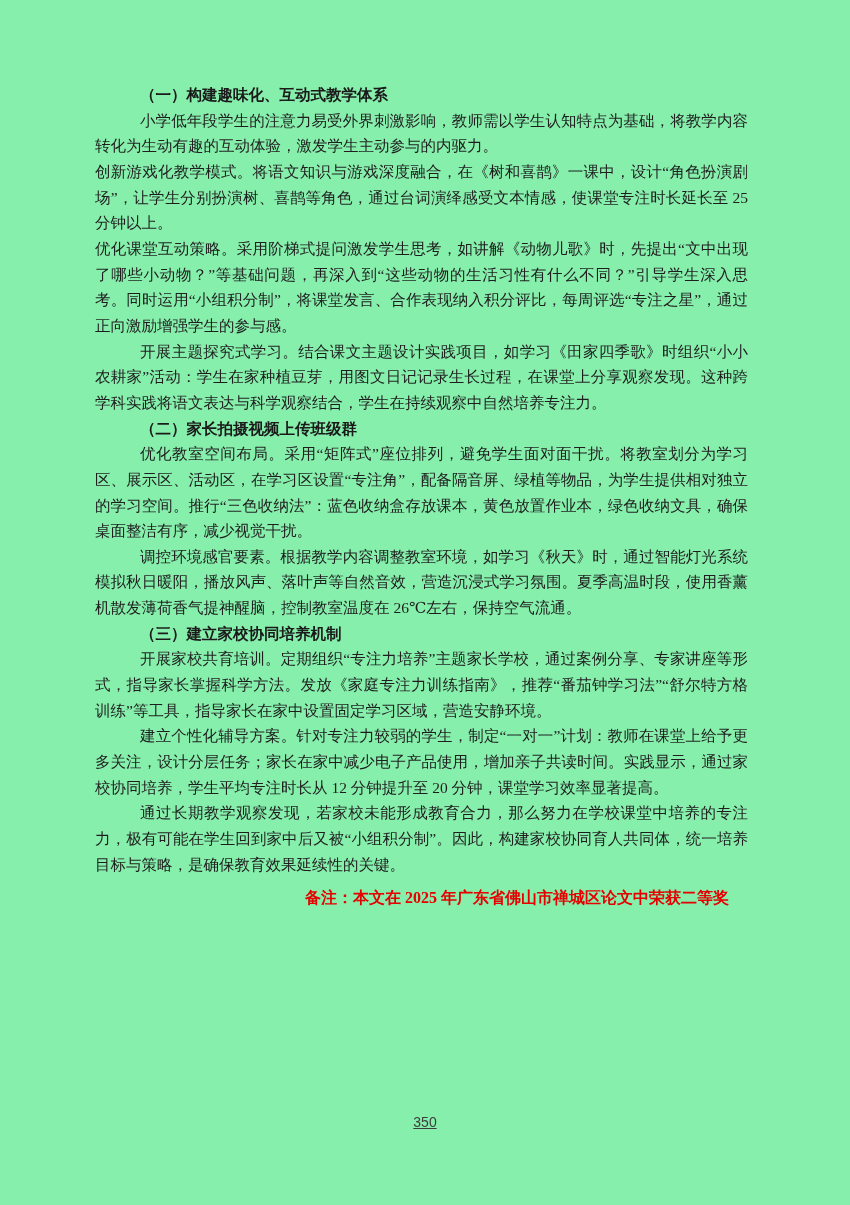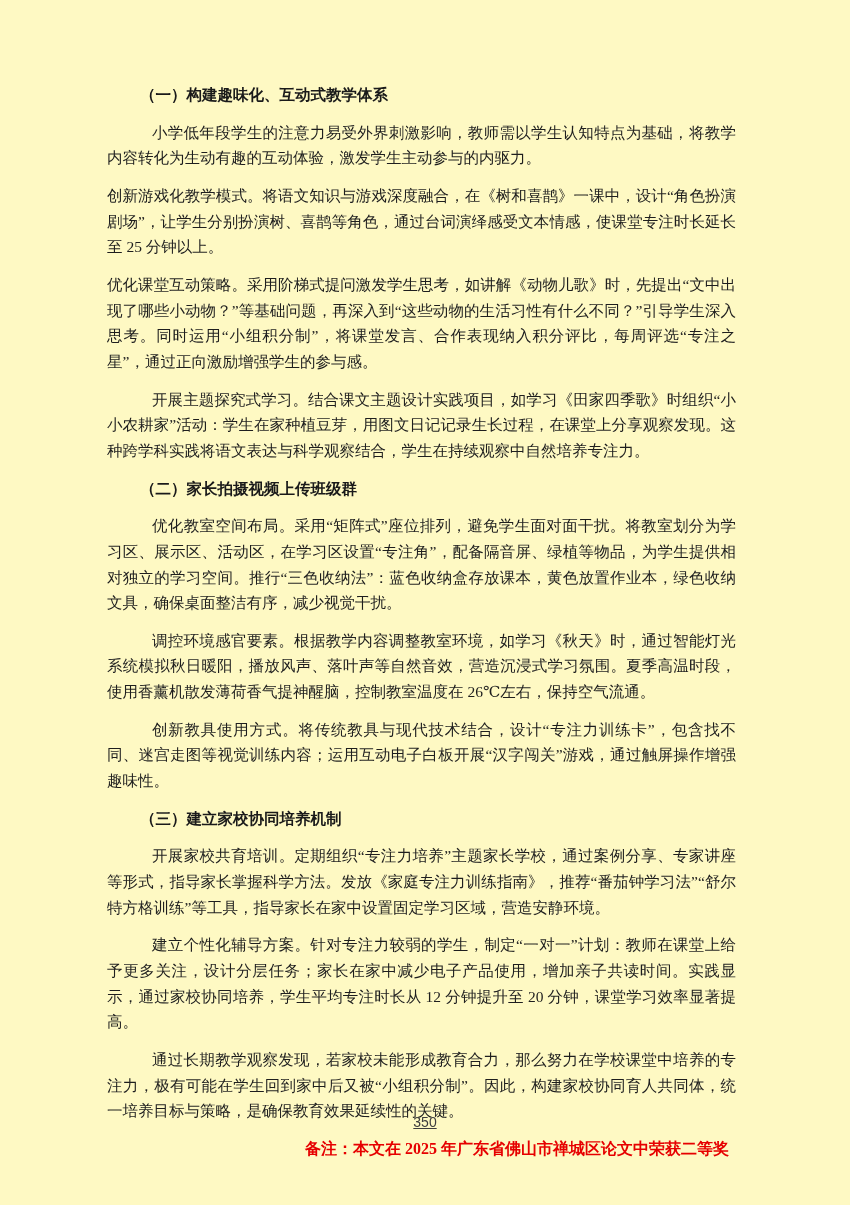--- a/index.html
+++ b/index.html
@@ -1,42 +1,42 @@
 <!DOCTYPE html>
 <html><head>
 <meta charset="utf-8">
 <style>
   * { box-sizing: border-box; }
   html, body { margin: 0; padding: 0; background: #ffffff; }
   .page {
     position: relative;
     width: 850px;
     height: 1205px;
-    background: #fef9c3;
+    background: #86efac;
     overflow: hidden;
     font-family: "Liberation Serif", "DejaVu Serif", serif;
     color: #1e1e1e;
   }
   .content {
     position: absolute;
     left: 95px;
     top: 82px;
     width: 653px;
   }
   .sec-heading {
     margin: 0;
     font-size: 15.5px;
     line-height: 25.65px;
     font-weight: bold;
     text-indent: 45px;
     text-align: justify;
     color: #1a1a1a;
   }
   .para {
-    margin: 12px;
+    margin: 0;
     font-size: 15.5px;
     line-height: 25.65px;
     text-align: justify;
     text-justify: inter-character;
     color: #1e1e1e;
   }
   .para.indent { text-indent: 45px; }
   .award-note {
     margin-top: 8px;
     padding-right: 19px;
@@ -66,21 +66,20 @@
 
     <h3 class="sec-heading">（一）构建趣味化、互动式教学体系</h3>
     <p class="para indent">小学低年段学生的注意力易受外界刺激影响，教师需以学生认知特点为基础，将教学内容转化为生动有趣的互动体验，激发学生主动参与的内驱力。</p>
     <p class="para">创新游戏化教学模式。将语文知识与游戏深度融合，在《树和喜鹊》一课中，设计“角色扮演剧场”，让学生分别扮演树、喜鹊等角色，通过台词演绎感受文本情感，使课堂专注时长延长至 25 分钟以上。</p>
     <p class="para">优化课堂互动策略。采用阶梯式提问激发学生思考，如讲解《动物儿歌》时，先提出“文中出现了哪些小动物？”等基础问题，再深入到“这些动物的生活习性有什么不同？”引导学生深入思考。同时运用“小组积分制”，将课堂发言、合作表现纳入积分评比，每周评选“专注之星”，通过正向激励增强学生的参与感。</p>
     <p class="para indent">开展主题探究式学习。结合课文主题设计实践项目，如学习《田家四季歌》时组织“小小农耕家”活动：学生在家种植豆芽，用图文日记记录生长过程，在课堂上分享观察发现。这种跨学科实践将语文表达与科学观察结合，学生在持续观察中自然培养专注力。</p>
 
     <h3 class="sec-heading">（二）家长拍摄视频上传班级群</h3>
     <p class="para indent">优化教室空间布局。采用“矩阵式”座位排列，避免学生面对面干扰。将教室划分为学习区、展示区、活动区，在学习区设置“专注角”，配备隔音屏、绿植等物品，为学生提供相对独立的学习空间。推行“三色收纳法”：蓝色收纳盒存放课本，黄色放置作业本，绿色收纳文具，确保桌面整洁有序，减少视觉干扰。</p>
     <p class="para indent">调控环境感官要素。根据教学内容调整教室环境，如学习《秋天》时，通过智能灯光系统模拟秋日暖阳，播放风声、落叶声等自然音效，营造沉浸式学习氛围。夏季高温时段，使用香薰机散发薄荷香气提神醒脑，控制教室温度在 26℃左右，保持空气流通。</p>
-    <p class="para indent">创新教具使用方式。将传统教具与现代技术结合，设计“专注力训练卡”，包含找不同、迷宫走图等视觉训练内容；运用互动电子白板开展“汉字闯关”游戏，通过触屏操作增强趣味性。</p>
 
     <h3 class="sec-heading">（三）建立家校协同培养机制</h3>
     <p class="para indent">开展家校共育培训。定期组织“专注力培养”主题家长学校，通过案例分享、专家讲座等形式，指导家长掌握科学方法。发放《家庭专注力训练指南》，推荐“番茄钟学习法”“舒尔特方格训练”等工具，指导家长在家中设置固定学习区域，营造安静环境。</p>
     <p class="para indent">建立个性化辅导方案。针对专注力较弱的学生，制定“一对一”计划：教师在课堂上给予更多关注，设计分层任务；家长在家中减少电子产品使用，增加亲子共读时间。实践显示，通过家校协同培养，学生平均专注时长从 12 分钟提升至 20 分钟，课堂学习效率显著提高。</p>
     <p class="para indent">通过长期教学观察发现，若家校未能形成教育合力，那么努力在学校课堂中培养的专注力，极有可能在学生回到家中后又被“小组积分制”。因此，构建家校协同育人共同体，统一培养目标与策略，是确保教育效果延续性的关键。</p>
 
     <div class="award-note">备注：本文在 2025 年广东省佛山市禅城区论文中荣获二等奖</div>
   </div>
 
   <div class="page-number">350</div>

